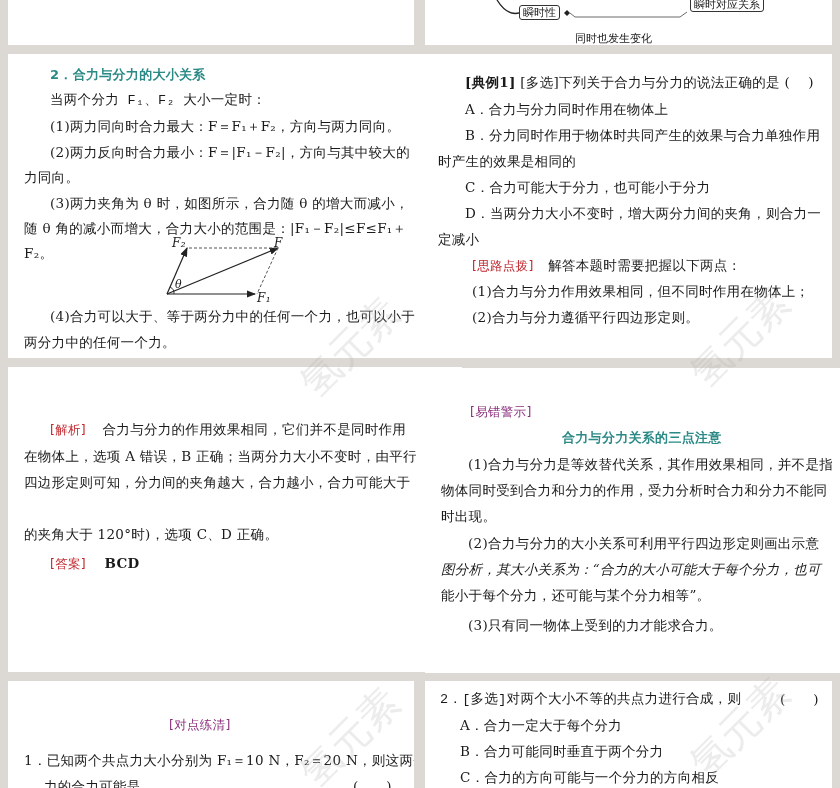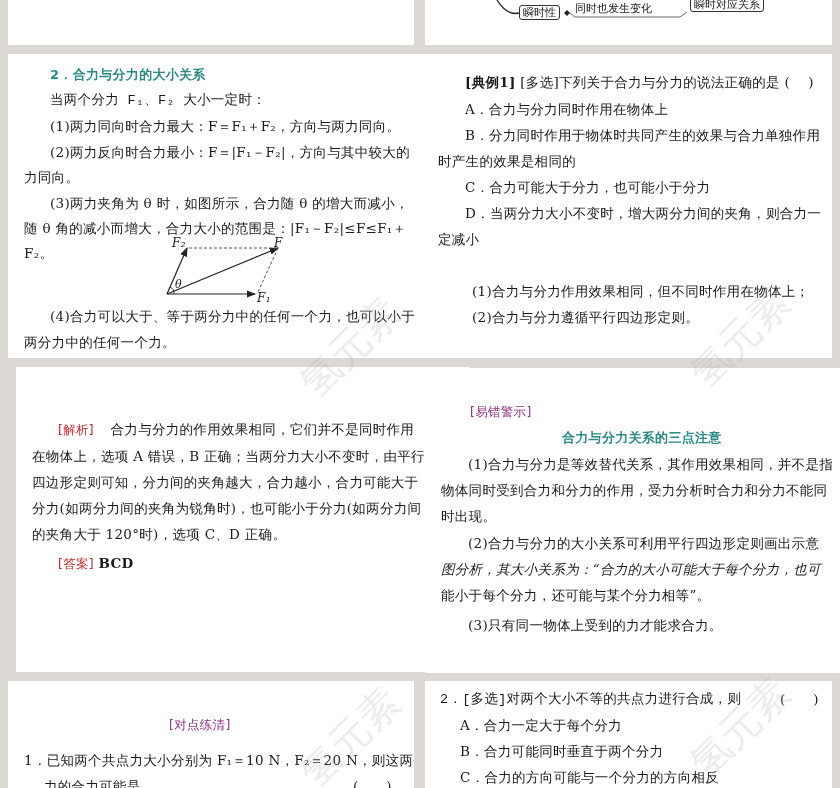--- a/index.html
+++ b/index.html
@@ -10,35 +10,35 @@
     color: #1a1a1a;
   }
   .panel {
     position: absolute; background: #ffffff; overflow: hidden;
     box-sizing: border-box;
   }
   .p-tl { left: 8px; top: -10px; width: 406px; height: 55px; }
   .p-tr { left: 425px; top: -10px; width: 407px; height: 55px; }
   .p-ml { left: 8px; top: 54px; width: 474px; height: 304px; }
   .p-mr { left: 425px; top: 54px; width: 407px; height: 304px; }
-  .p-bl { left: 16px; top: 367px; width: 454px; height: 305px; }
+  .p-bl { left: 8px; top: 367px; width: 454px; height: 305px; }
   .p-br { left: 425px; top: 368px; width: 475px; height: 305px; padding-left: 44px; }
   .p-xl { left: 8px; top: 681px; width: 406px; height: 120px; }
   .p-xr { left: 425px; top: 681px; width: 407px; height: 120px; }
 
   .line { position: absolute; font-size: 13.5px; line-height: 17px; white-space: nowrap; letter-spacing: 0.3px; }
   .b { font-weight: bold; }
   .heading-teal { color: #2b8a86; font-family: "DejaVu Sans", "Liberation Sans", sans-serif; font-weight: bold; font-size: 13px; }
   .red { color: #c0272d; font-family: "DejaVu Sans", "Liberation Sans", sans-serif; font-size: 12.5px; }
   .purple { color: #8a2f7d; font-family: "DejaVu Sans", "Liberation Sans", sans-serif; font-size: 12.5px; }
   .mm-box {
     position: absolute; border: 1px solid #333; border-radius: 3px; background: #fff;
     font-size: 11px; line-height: 13px; padding: 0 3px; font-family: "DejaVu Sans", "Liberation Sans", sans-serif;
   }
-  .mm-text { position: absolute; font-size: 11px; line-height: 13px; font-family: "DejaVu Sans", "Liberation Sans", sans-serif; }
+  .mm-text { position: absolute; font-size: 11px; line-height: 13px; font-family: "DejaVu Sans", "Liberation Sans", sans-serif; margin-top: 30px; }
   .watermark {
     position: absolute; color: rgba(180,180,180,0.25); font-size: 40px;
     font-family: "DejaVu Sans", sans-serif; transform: rotate(-45deg); pointer-events: none;
   }
 </style>
 </head>
 <body>
 
 <div class="panel p-tl"></div>
 
@@ -89,36 +89,39 @@
   <div class="line" style="left:40px;top:20px;">
     <span class="b">[典例1]</span>
     <span style="text-align:center;">[多选]</span><span>下列关于合力与分力的说法正确的是 (　 )</span>
   </div>
   <div class="line" style="left:40px;top:47px;">A．合力与分力同时作用在物体上</div>
   <div class="line" style="left:40px;top:73px;">B．分力同时作用于物体时共同产生的效果与合力单独作用</div>
   <div class="line" style="left:13px;top:99px;">时产生的效果是相同的</div>
   <div class="line" style="left:40px;top:125px;">C．合力可能大于分力，也可能小于分力</div>
   <div class="line" style="left:40px;top:151px;">D．当两分力大小不变时，增大两分力间的夹角，则合力一</div>
   <div class="line" style="left:13px;top:177px;">定减小</div>
+  <div class="line" style="left:47px;top:203px;">
+    <span class="red">[思路点拨]</span>
+    <span style="margin-left:10px;">解答本题时需要把握以下两点：</span>
+  </div>
   <div class="line" style="left:47px;top:229px;">(1)合力与分力作用效果相同，但不同时作用在物体上；</div>
   <div class="line" style="left:47px;top:255px;">(2)合力与分力遵循平行四边形定则。</div>
 </div>
 
 <div class="panel p-bl">
   <div class="line" style="left:42px;top:54px;">
     <span class="red">[解析]</span>
     <span style="margin-left:12px;">合力与分力的作用效果相同，它们并不是同时作用</span>
   </div>
   <div class="line" style="left:16px;top:81px;">在物体上，选项 A 错误，B 正确；当两分力大小不变时，由平行</div>
   <div class="line" style="left:16px;top:107px;">四边形定则可知，分力间的夹角越大，合力越小，合力可能大于</div>
-  <div class="line" style="left:16px;top:133px;">分力(如两分力间的夹角为锐角时)，也可能小于分力(如两分力间</div>
   <div class="line" style="left:16px;top:159px;">的夹角大于 120°时)，选项 C、D 正确。</div>
   <div class="line" style="left:42px;top:188px;">
     <span class="red">[答案]</span>
-    <span class="b" style="text-align:center;">BCD</span>
+    <span class="b" style="margin-left:14px;text-align:center;">BCD</span>
   </div>
 </div>
 
 <div class="panel p-br">
   <div class="line purple" style="left:45px;top:35px;">[易错警示]</div>
   <div class="line heading-teal" style="left:137px;top:61px;">合力与分力关系的三点注意</div>
   <div class="line" style="left:43px;top:88px;">(1)合力与分力是等效替代关系，其作用效果相同，并不是指</div>
   <div class="line" style="left:16px;top:114px;">物体同时受到合力和分力的作用，受力分析时合力和分力不能同</div>
   <div class="line" style="left:16px;top:140px;">时出现。</div>
   <div class="line" style="left:43px;top:167px;">(2)合力与分力的大小关系可利用平行四边形定则画出示意</div>

